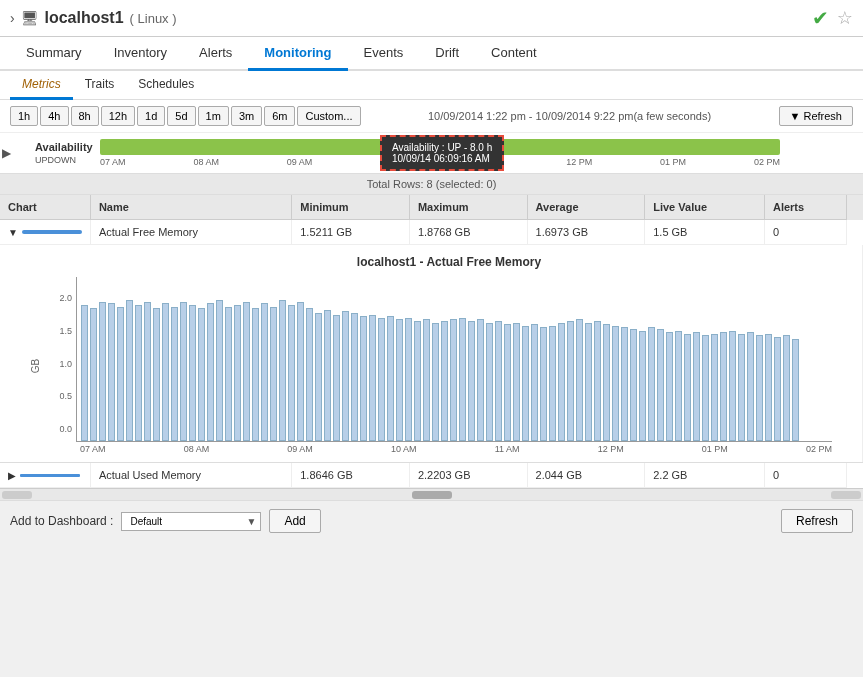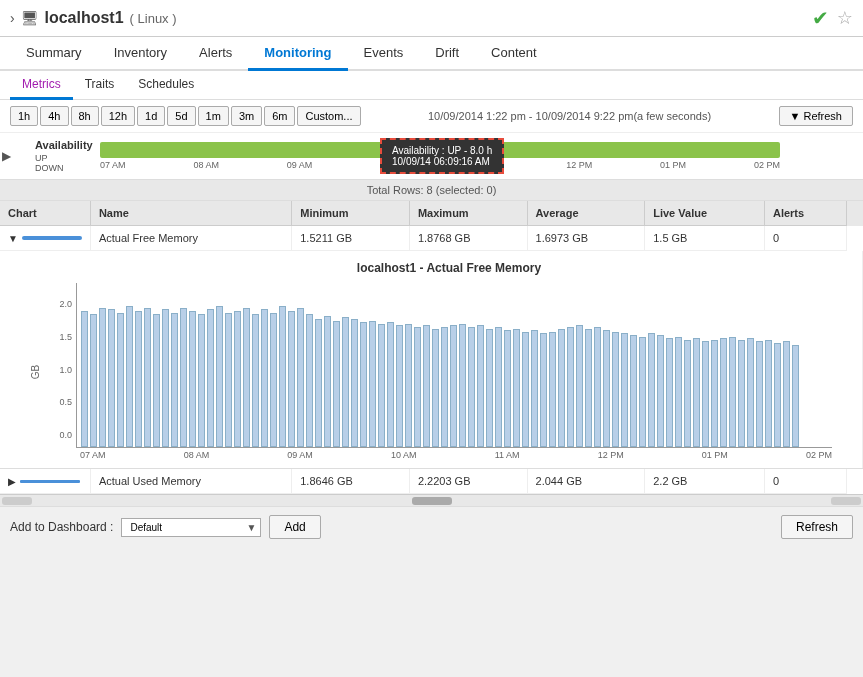--- a/index.html
+++ b/index.html
@@ -47,21 +47,21 @@
       padding: 0 10px;
     }
     .sub-nav-item {
       padding: 6px 12px;
       cursor: pointer;
       font-size: 12px;
       color: #333;
       border-bottom: 3px solid transparent;
       margin-bottom: -1px;
     }
-    .sub-nav-item.active { color: #a21caf; border-bottom-color: #0078d4; }
+    .sub-nav-item.active { color: #a16207; border-bottom-color: #0078d4; font-style: italic; }
 
     
     .time-range-bar {
       background: #fff;
       padding: 6px 10px;
       display: flex;
       align-items: center;
       justify-content: space-between;
       border-bottom: 1px solid #eee;
       gap: 32px;
@@ -220,21 +220,21 @@
   <span class="time-range-label">10/09/2014 1:22 pm - 10/09/2014 9:22 pm(a few seconds)</span>
   <button class="refresh-btn">▼ Refresh</button>
 </div>
 
 <div class="availability-section" style="background:#fff; padding:6px 10px 6px 10px; border-bottom:1px solid #ddd; position:relative;">
   <div style="display:flex; align-items:center; padding-left:10px;">
     <span style="position:absolute;left:2px;top:50%;transform:translateY(-50%);cursor:pointer;font-size:12px;color:#555;">▶</span>
     <div style="display:flex; align-items:center; margin-left:15px;">
       <div style="width:65px;">
         <div style="font-size:11px;font-weight:bold;">Availability</div>
-        <div style="display:flex;flex-direction:column;font-size:9px;color:#555;margin-top:2px;">
+        <div style="display:flex;flex-direction:row;font-size:9px;color:#555;margin-top:2px;">
           <span>UP</span>
           <span>DOWN</span>
         </div>
       </div>
       <div style="flex:1; width:680px; position:relative;">
         <div style="height:16px; background:#8bc34a; border-radius:2px; width:100%;"></div>
         <div style="display:flex; justify-content:space-between; font-size:9px; color:#666; margin-top:2px;">
           <span>07 AM</span>
           <span>08 AM</span>
           <span>09 AM</span>

